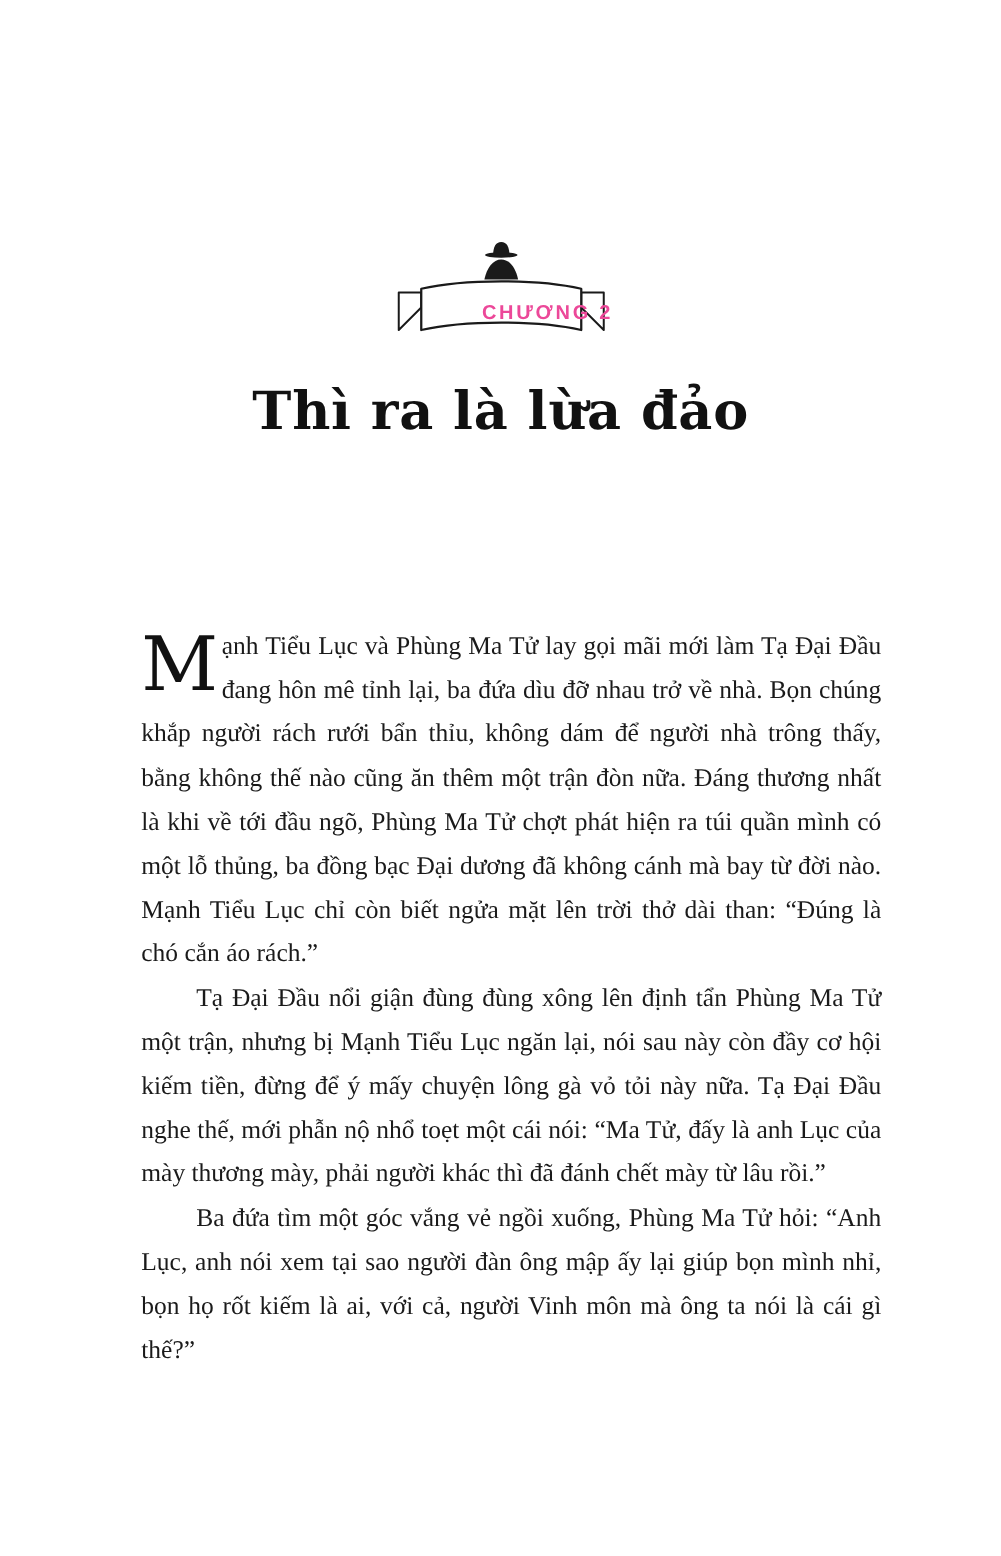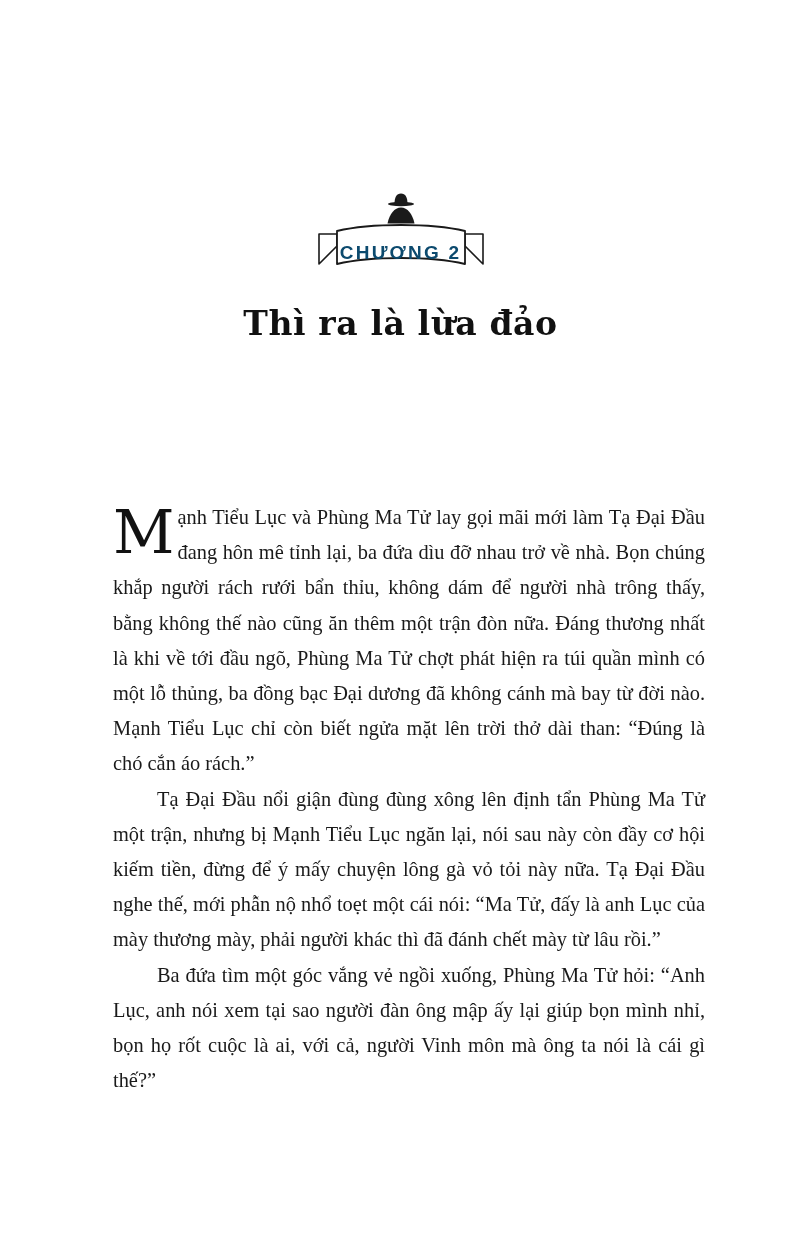--- a/index.html
+++ b/index.html
@@ -41,32 +41,32 @@
 
   .ornament svg {
     display: block;
   }
 
   .chapter-number {
     position: absolute;
     top: 52px;
     left: 0;
     width: 180px;
-    text-align: center;
+    text-align: right;
     font-family: "Liberation Sans", sans-serif;
-    font-size: 19px;
+    font-size: 16px;
     letter-spacing: 2.2px;
     font-weight: 700;
-    color: #0c4a6e;
+    color: #ec4899;
   }
 
   .chapter-title {
     margin-top: 4px;
     font-family: "DejaVu Serif", serif;
-    font-size: 33px;
+    font-size: 42px;
     font-weight: 700;
     letter-spacing: 0.6px;
     color: #111111;
   }
 
   
   .body-text {
     position: absolute;
     top: 500px;
     left: 113px;
@@ -120,16 +120,16 @@
       </svg>
       <div class="chapter-number">CHƯƠNG 2</div>
     </div>
 
     <div class="chapter-title">Thì ra là lừa đảo</div>
   </div>
 
   <div class="body-text">
     <p class="first"><span class="dropcap">M</span><span>ạnh Tiểu Lục và Phùng Ma Tử lay gọi mãi mới làm Tạ Đại Đầu đang hôn mê tỉnh lại, ba đứa dìu đỡ nhau trở về nhà. Bọn chúng khắp người rách rưới bẩn thỉu, không dám để người nhà trông thấy, bằng không thế nào cũng ăn thêm một trận đòn nữa. Đáng thương nhất là khi về tới đầu ngõ, Phùng Ma Tử chợt phát hiện ra túi quần mình có một lỗ thủng, ba đồng bạc Đại dương đã không cánh mà bay từ đời nào. Mạnh Tiểu Lục chỉ còn biết ngửa mặt lên trời thở dài than: “Đúng là chó cắn áo rách.”</span></p>
     <p>Tạ Đại Đầu nổi giận đùng đùng xông lên định tẩn Phùng Ma Tử một trận, nhưng bị Mạnh Tiểu Lục ngăn lại, nói sau này còn đầy cơ hội kiếm tiền, đừng để ý mấy chuyện lông gà vỏ tỏi này nữa. Tạ Đại Đầu nghe thế, mới phẫn nộ nhổ toẹt một cái nói: “Ma Tử, đấy là anh Lục của mày thương mày, phải người khác thì đã đánh chết mày từ lâu rồi.”</p>
-    <p>Ba đứa tìm một góc vắng vẻ ngồi xuống, Phùng Ma Tử hỏi: “Anh Lục, anh nói xem tại sao người đàn ông mập ấy lại giúp bọn mình nhỉ, bọn họ rốt cuộc là ai, với cả, người Vinh môn mà ông ta nói là cái gì thế?”</p>
+    <p>Ba đứa tìm một góc vắng vẻ ngồi xuống, Phùng Ma Tử hỏi: “Anh Lục, anh nói xem tại sao người đàn ông mập ấy lại giúp bọn mình nhỉ, bọn họ rốt kiếm là ai, với cả, người Vinh môn mà ông ta nói là cái gì thế?”</p>
   </div>
 
 </div>
 
 </body></html>

